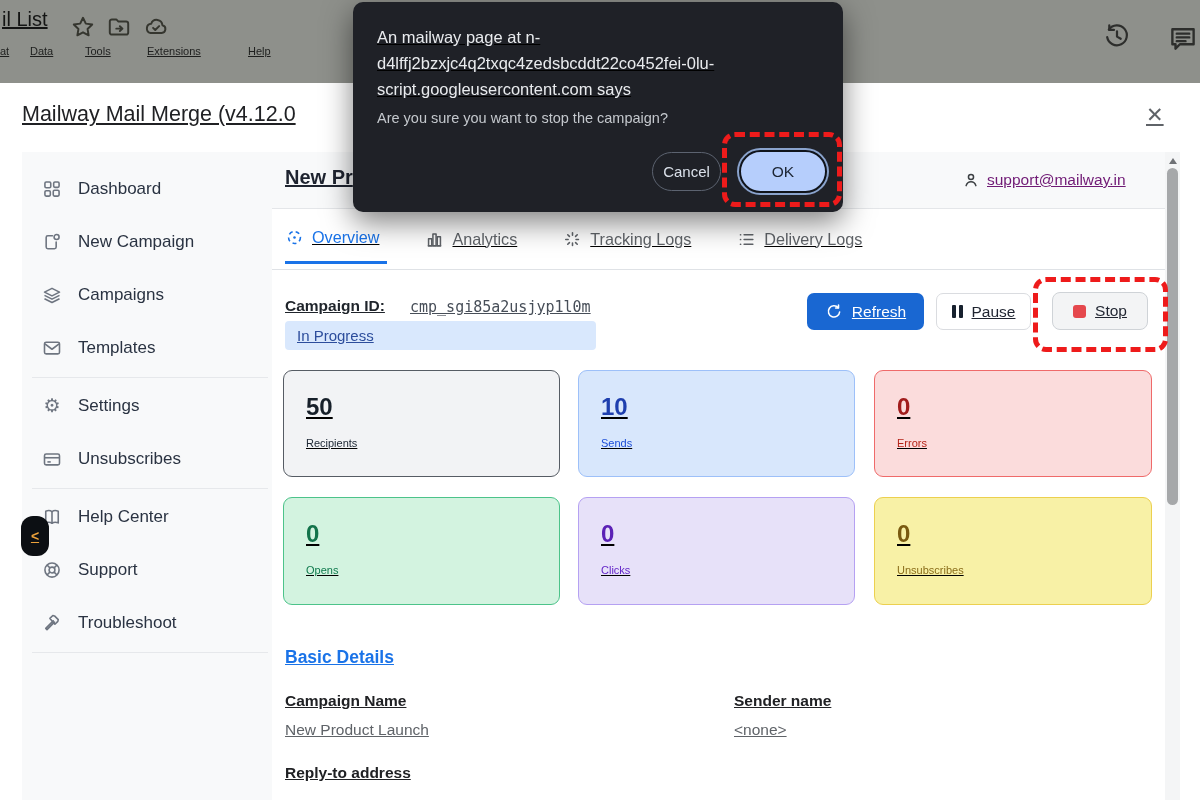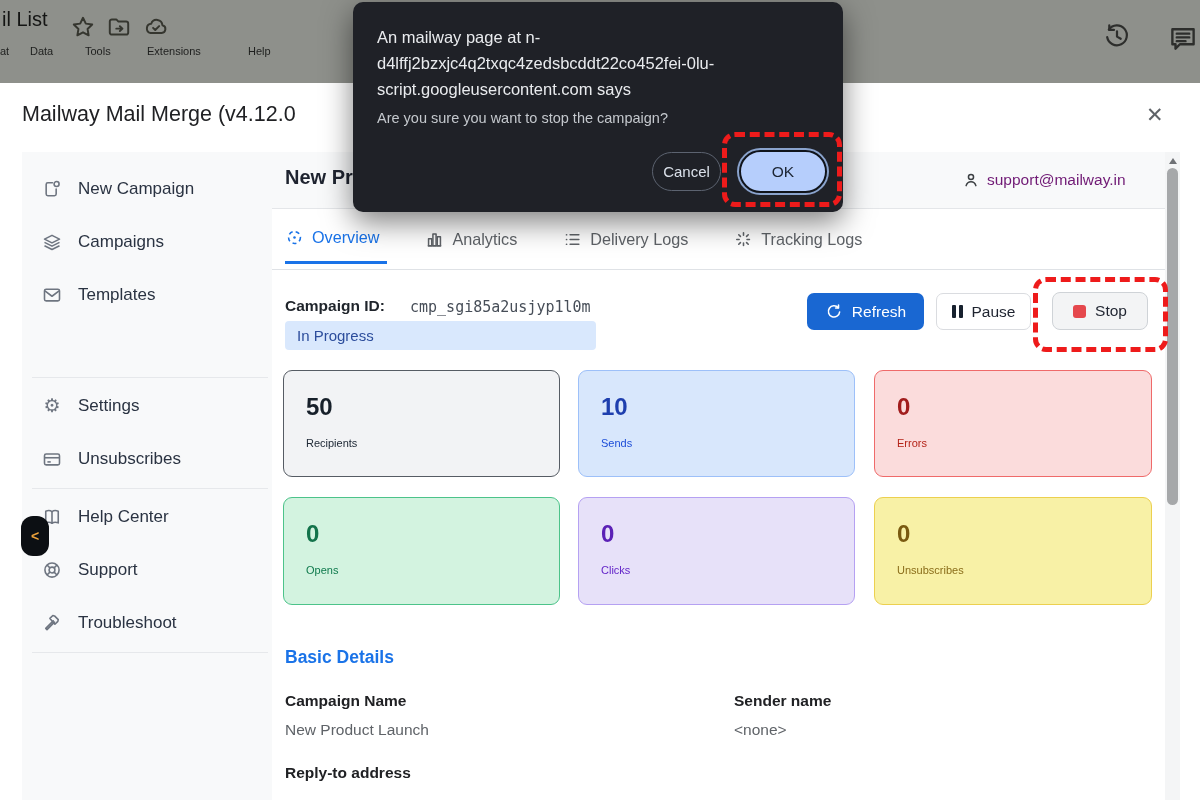--- a/index.html
+++ b/index.html
@@ -1,18 +1,18 @@
 <!DOCTYPE html>
 <html><head>
 <meta charset="utf-8">
 <style>
   * { margin:0; padding:0; box-sizing:border-box; }
   html,body { width:1200px; height:800px; overflow:hidden; background:#fff;
     font-family:"Liberation Sans", sans-serif; }
-  .abs { position:absolute; }
+  .abs { position:absolute;text-decoration:underline; }
 
   
   .sheets-bar { left:0; top:0; width:1200px; height:83px; background:#8e908b; }
   .doc-title { left:2px; top:8px; font-size:20px; font-weight:500; color:#141514; }
   .bar-icn { top:14px; width:26px; height:26px; color:#35362f; }
   .menu-item { top:45px; font-size:11px; color:#1e1f1e; cursor:default; }
 
   
   .modal { left:0; top:83px; width:1200px; height:717px; background:#fff;
     border-radius:14px 14px 0 0; }
@@ -145,20 +145,31 @@
 </div>
 
 <div class="abs modal"></div>
 <div class="abs modal-title">Mailway Mail Merge (v4.12.0</div>
 <div class="abs modal-close">✕</div>
 
 <div class="abs sidebar">
   <div class="side-group" style="top:10px">
     <div class="side-item">
       <span class="icn">
+          <svg viewBox="0 0 24 24" width="20" height="20" fill="none" stroke="currentColor" stroke-width="1.9">
+            <rect x="3.5" y="3.5" width="7" height="7" rx="1.5"></rect>
+            <rect x="14" y="3.5" width="6.5" height="6.5" rx="1.5"></rect>
+            <rect x="3.5" y="14" width="6.5" height="6.5" rx="1.5"></rect>
+            <rect x="13.5" y="13.5" width="7" height="7" rx="1.5"></rect>
+          </svg>
+        </span>
+      <span>Dashboard</span>
+    </div>
+    <div class="side-item">
+      <span class="icn">
           <svg viewBox="0 0 24 24" width="20" height="20" fill="none" stroke="currentColor" stroke-width="1.9" stroke-linecap="round">
             <path d="M12.5 4.5H7a2 2 0 0 0-2 2V18a2 2 0 0 0 2 2h8a2 2 0 0 0 2-2v-6"></path>
             <circle cx="17.5" cy="6" r="3"></circle>
           </svg>
         </span>
       <span>New Campaign</span>
     </div>
     <div class="side-item">
       <span class="icn">
           <svg viewBox="0 0 24 24" width="20" height="20" fill="none" stroke="currentColor" stroke-width="1.9" stroke-linejoin="round">
@@ -261,36 +272,36 @@
           <rect x="4.5" y="11" width="4" height="9"></rect>
           <rect x="10" y="5" width="4" height="15"></rect>
           <rect x="15.5" y="8.5" width="4" height="11.5"></rect>
         </svg>
       </span>
     <span>Analytics</span>
   </div>
   <div class="tab">
     <span class="icn">
         <svg viewBox="0 0 24 24" width="19" height="19" fill="none" stroke="currentColor" stroke-width="2" stroke-linecap="round">
+          <path d="M12 3.5v4M12 16.5v4M3.5 12h4M16.5 12h4M6 6l2.8 2.8M18 18l-2.8-2.8M6 18l2.8-2.8M18 6l-2.8 2.8" stroke-dasharray="3 2"></path>
+        </svg>
+      </span>
+    <span>Tracking Logs</span>
+  </div>
+  <div class="tab">
+    <span class="icn">
+        <svg viewBox="0 0 24 24" width="19" height="19" fill="none" stroke="currentColor" stroke-width="2" stroke-linecap="round">
           <circle cx="4.5" cy="6" r="1.1" fill="currentColor" stroke="none"></circle>
           <circle cx="4.5" cy="12" r="1.1" fill="currentColor" stroke="none"></circle>
           <circle cx="4.5" cy="18" r="1.1" fill="currentColor" stroke="none"></circle>
           <path d="M9 6h11M9 12h11M9 18h11"></path>
         </svg>
       </span>
     <span>Delivery Logs</span>
   </div>
-  <div class="tab">
-    <span class="icn">
-        <svg viewBox="0 0 24 24" width="19" height="19" fill="none" stroke="currentColor" stroke-width="2" stroke-linecap="round">
-          <path d="M12 3.5v4M12 16.5v4M3.5 12h4M16.5 12h4M6 6l2.8 2.8M18 18l-2.8-2.8M6 18l2.8-2.8M18 6l-2.8 2.8" stroke-dasharray="3 2"></path>
-        </svg>
-      </span>
-    <span>Tracking Logs</span>
-  </div>
 </div>
 
 <div class="abs cmp-label">Campaign ID:</div>
 <div class="abs cmp-id">cmp_sgi85a2usjyp1l0m</div>
 <div class="abs badge">In Progress</div>
 
 <div class="abs btn btn-refresh">
   <span class="icn">
       <svg viewBox="0 0 24 24" width="18" height="18" fill="none" stroke="#fff" stroke-width="2.1" stroke-linecap="round" stroke-linejoin="round">
         <path d="M17.6 6.2A7.5 7.5 0 1 0 19.5 12"></path>

